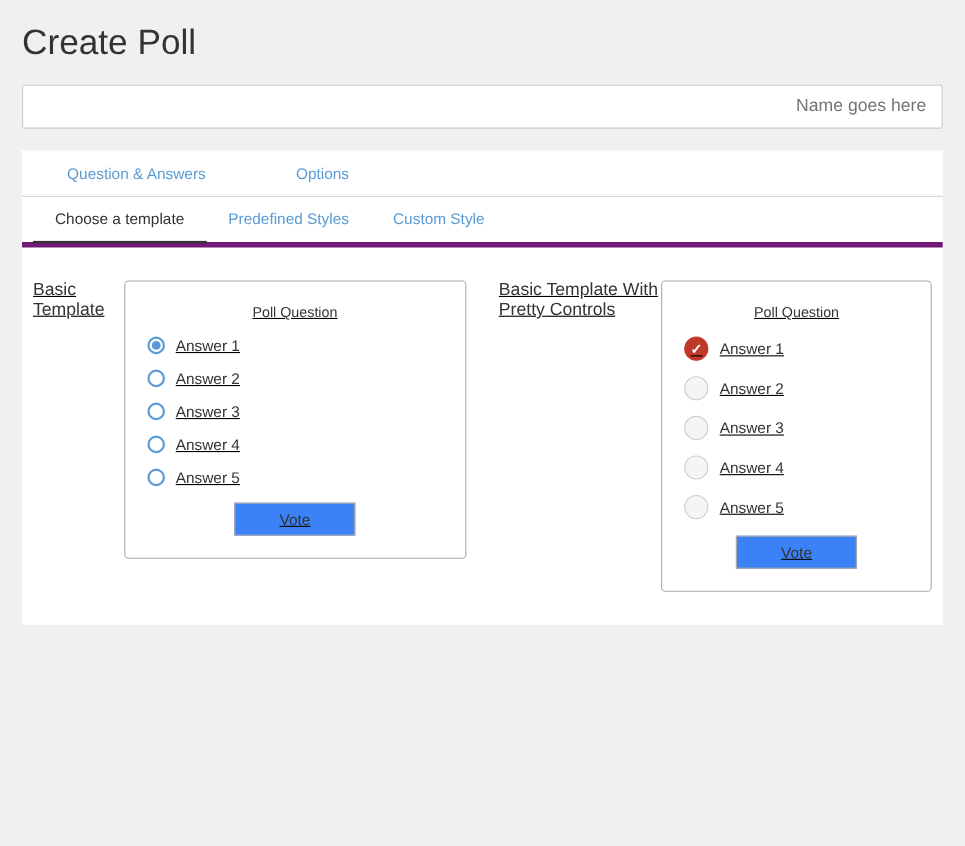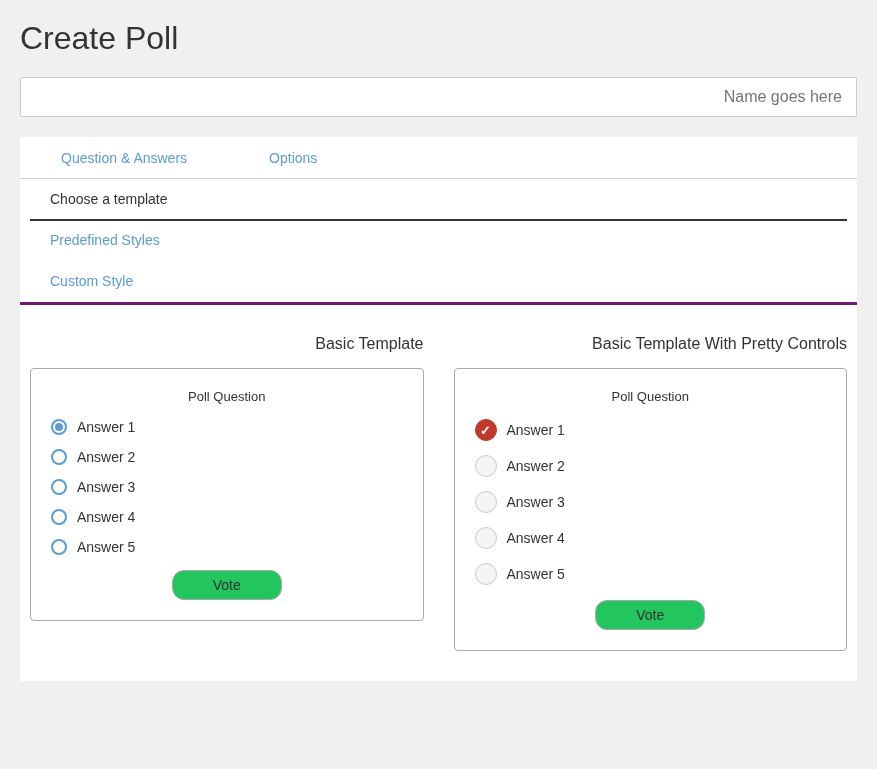--- a/index.html
+++ b/index.html
@@ -53,25 +53,24 @@
       color: #333;
       background: #fff;
       border: 1px solid #ccc;
       border-bottom: 1px solid #fff;
       margin-bottom: -1px;
       z-index: 1;
     }
 
     .sub-tabs {
       display: flex;
-      border-bottom: 3px solid #701a75;
+      border-bottom: 5px solid #701a75;
       background: #fff;
       padding: 0 10px;
       margin-bottom: 30px;
-      flex-direction: column;
     }
 
     .sub-tab {
       padding: 12px 20px;
       cursor: pointer;
       font-size: 14px;
       color: #5b9bd5;
       border-bottom: 2px solid transparent;
       margin-bottom: -1px;
     }
@@ -85,22 +84,23 @@
       display: flex;
       gap: 30px;
       padding: 0 10px;
       background: #fff;
       padding-bottom: 30px;
     }
 
     .template-section {
       flex: 1;
       display: flex;
-      flex-direction: column;
-      align-items: flex-end;
+      flex-direction: row;
+      align-items: flex-start;
+      text-decoration: underline;
     }
 
     .template-title {
       font-size: 16px;
       color: #333;
       margin-bottom: 15px;
       font-weight: normal;
     }
 
     .template-card {
@@ -169,23 +169,23 @@
       content: '✓';
       color: #fff;
       font-size: 13px;
       font-weight: bold;
     }
 
     .vote-btn {
       display: block;
       margin: 15px auto 0;
       padding: 6px 40px;
-      background: #22c55e;
+      background: #3b82f6;
       border: 1px solid #aaa;
-      border-radius: 12px;
+      border-radius: 0;
       cursor: pointer;
       font-size: 14px;
       color: #333;
     }
 
     .tab-area {
       background: #fff;
     }
   </style>
 </head>

